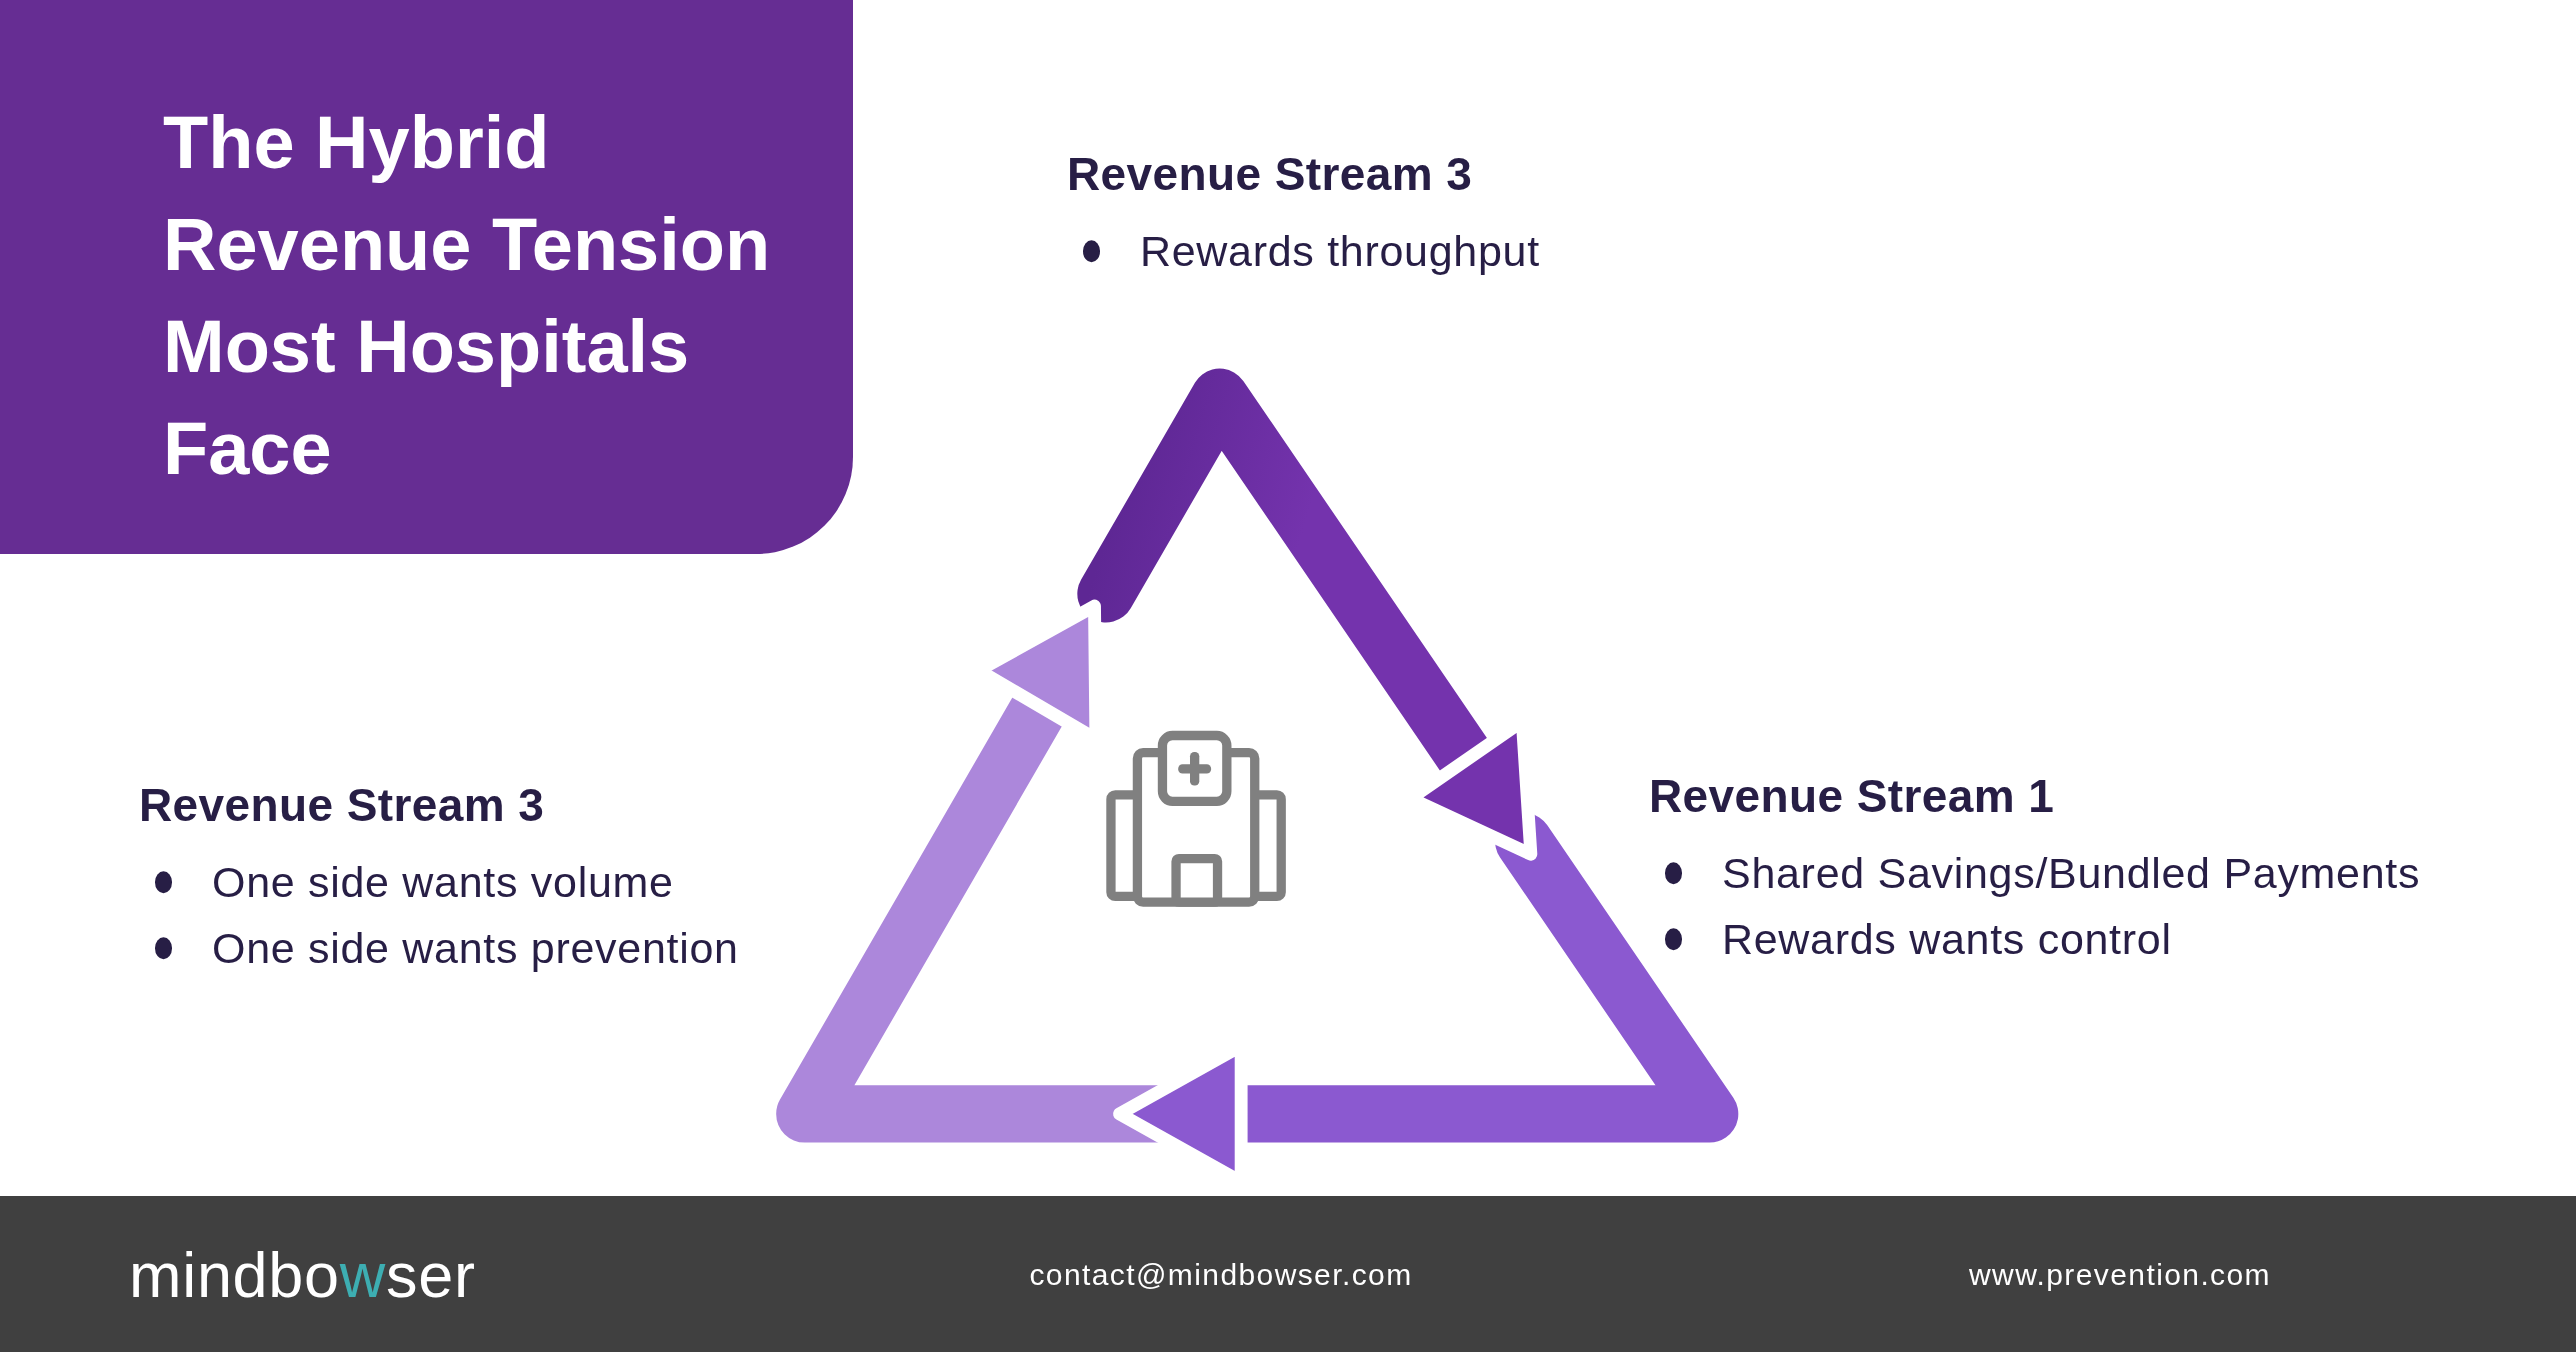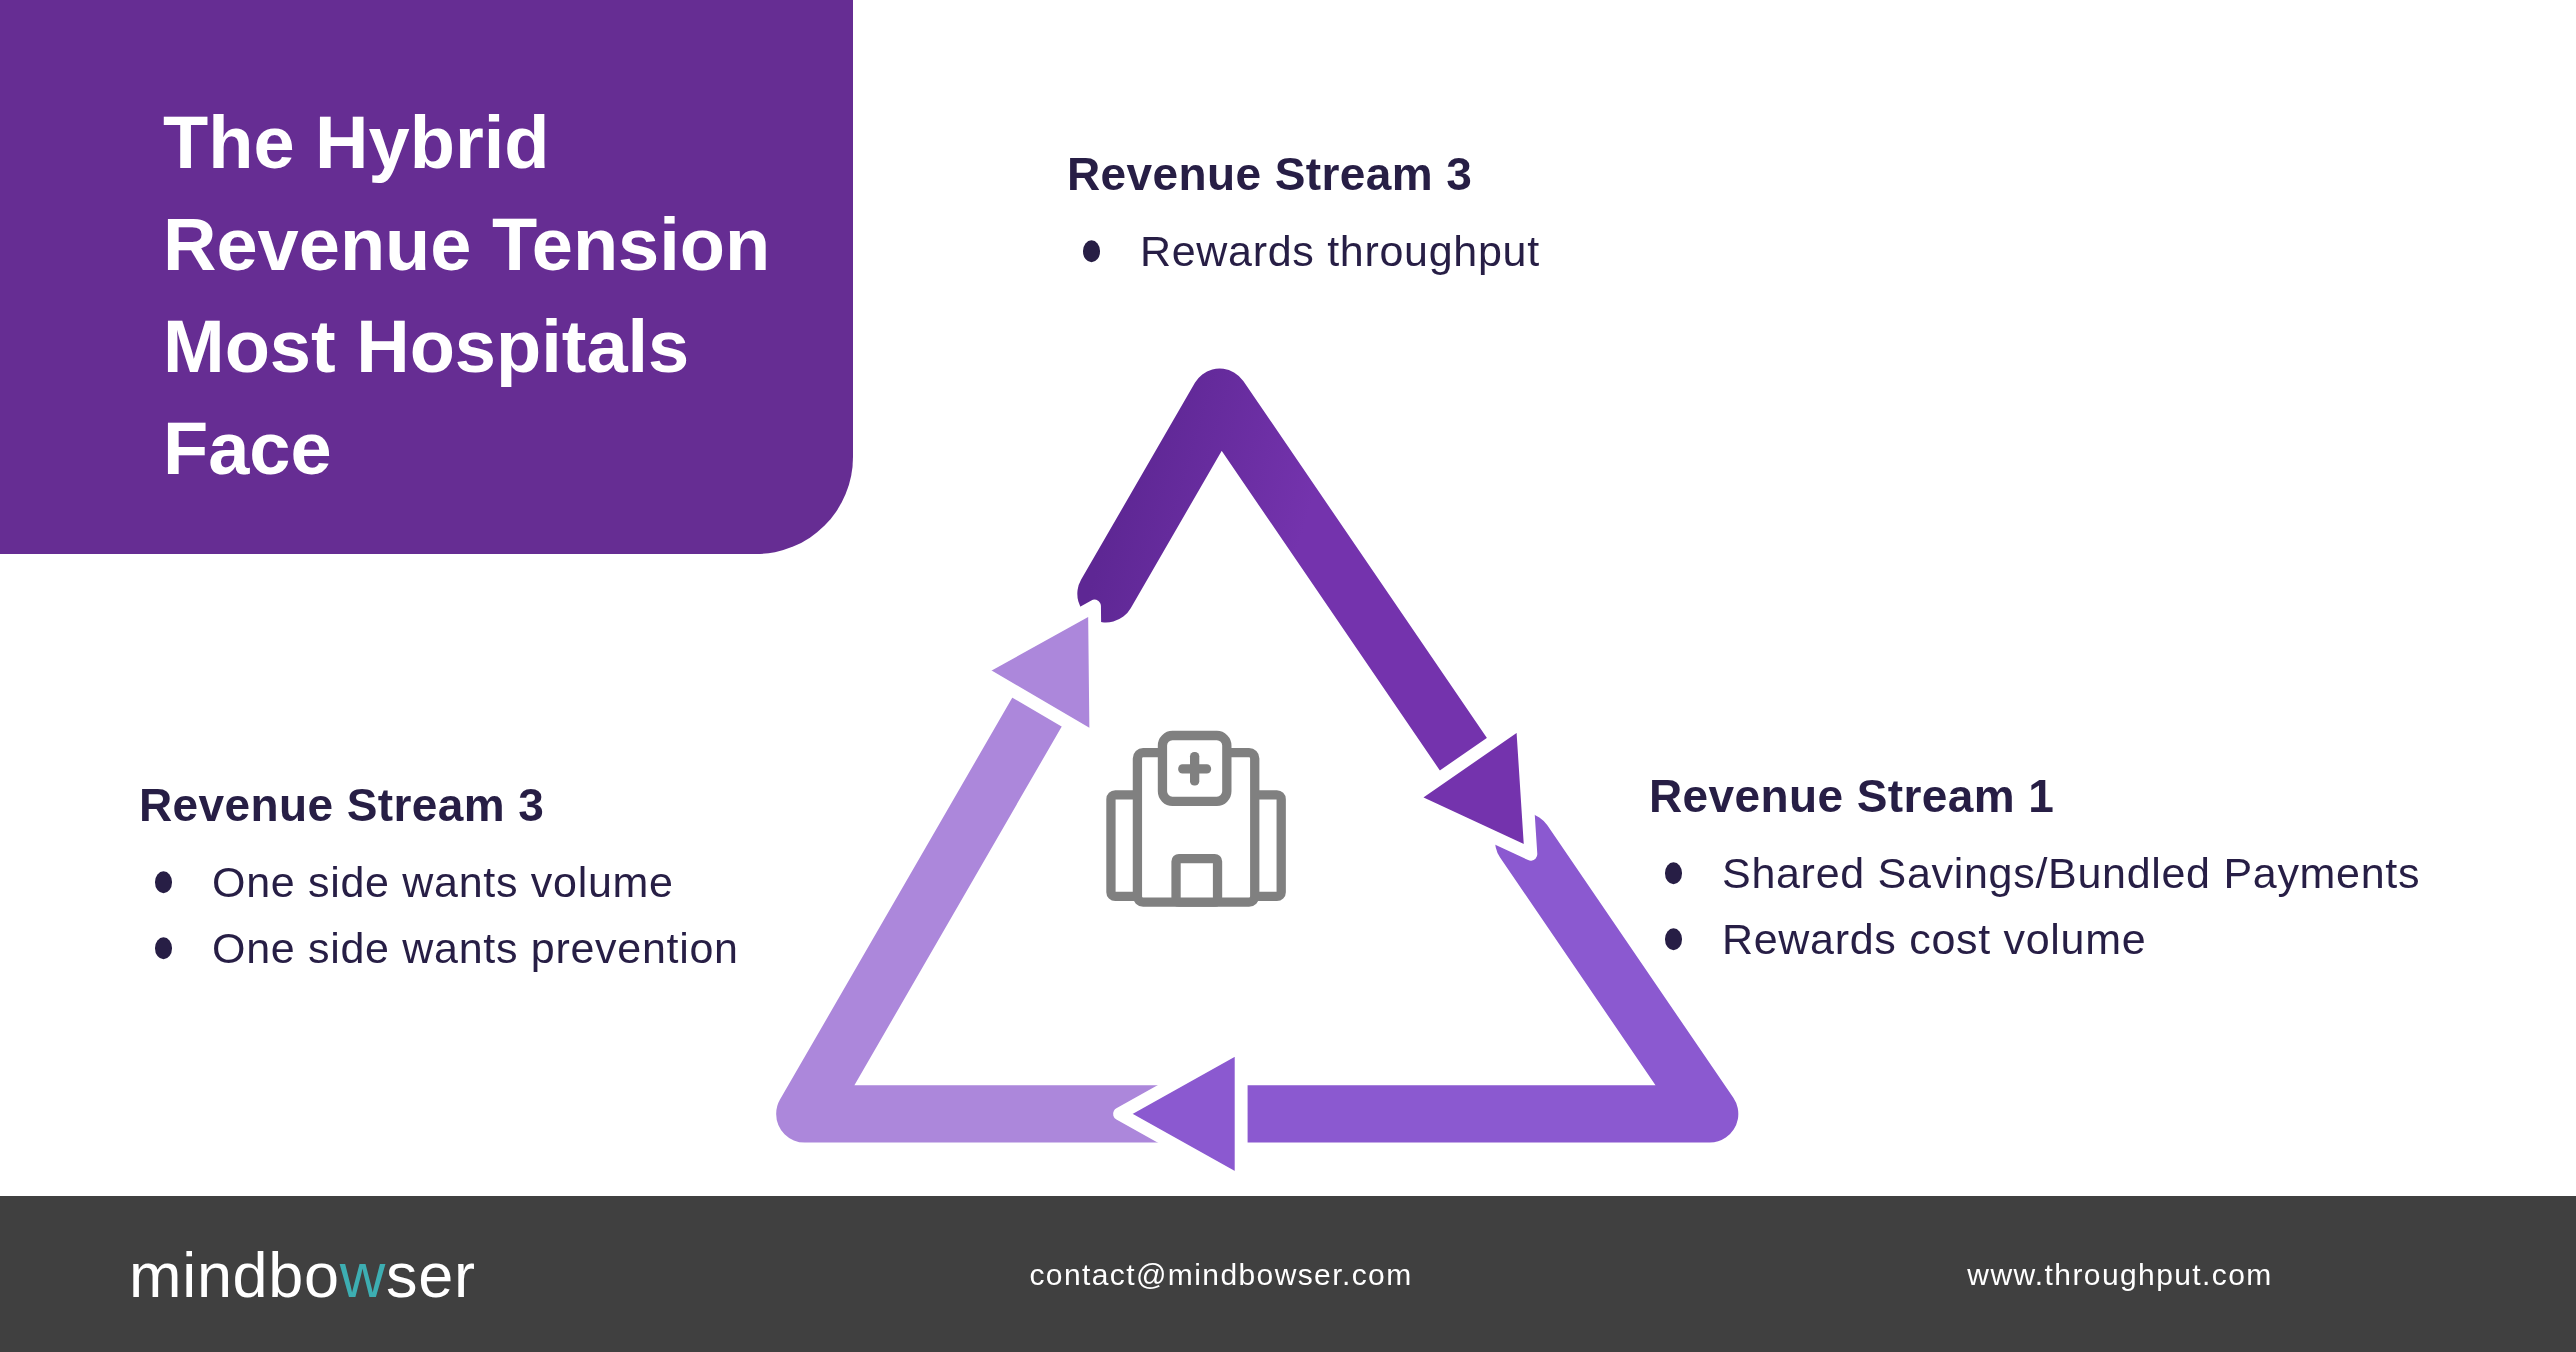--- a/index.html
+++ b/index.html
@@ -109,21 +109,21 @@
 
   <div class="stream" id="stream-2">
     <h2>Revenue Stream 1</h2>
     <ul>
       <li>
         <span class="dot"></span>
         <span>Shared Savings/Bundled Payments</span>
       </li>
       <li>
         <span class="dot"></span>
-        <span>Rewards cost volume</span>
+        <span>Rewards wants control</span>
       </li>
     </ul>
   </div>
 
   <div class="stream" id="stream-3">
     <h2>Revenue Stream 3</h2>
     <ul>
       <li>
         <span class="dot"></span>
         <span>One side wants volume</span>
@@ -131,17 +131,17 @@
       <li>
         <span class="dot"></span>
         <span>One side wants prevention</span>
       </li>
     </ul>
   </div>
 
   <div class="footer">
     <div class="logo"><span>mindbo</span><span class="accent">w</span><span>ser</span></div>
     <div class="contact email">contact@mindbowser.com</div>
-    <div class="contact url">www.throughput.com</div>
+    <div class="contact url">www.prevention.com</div>
   </div>
 
 </div>
 
 
 </body></html>

